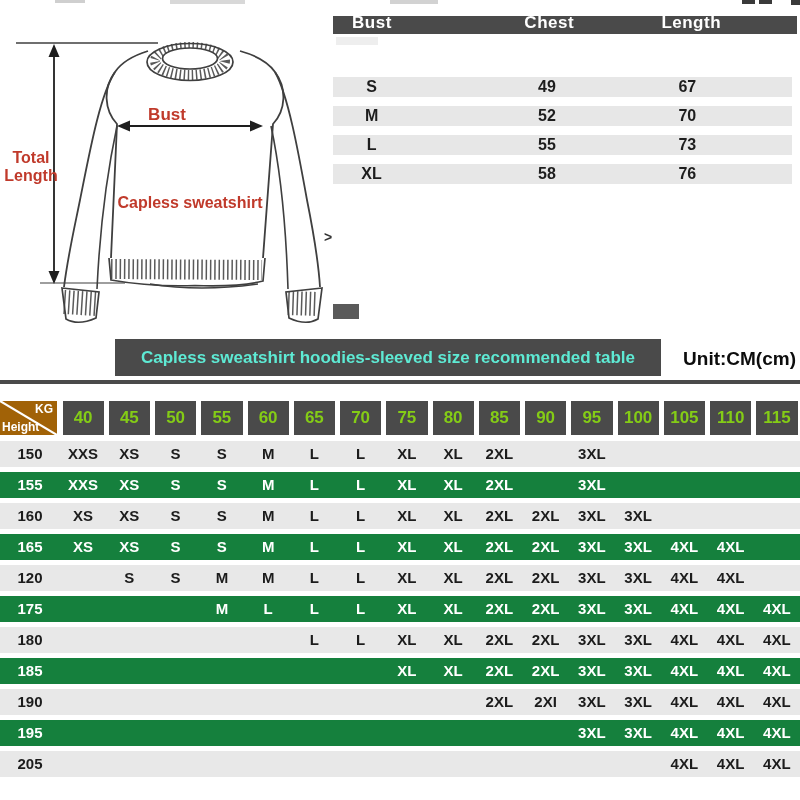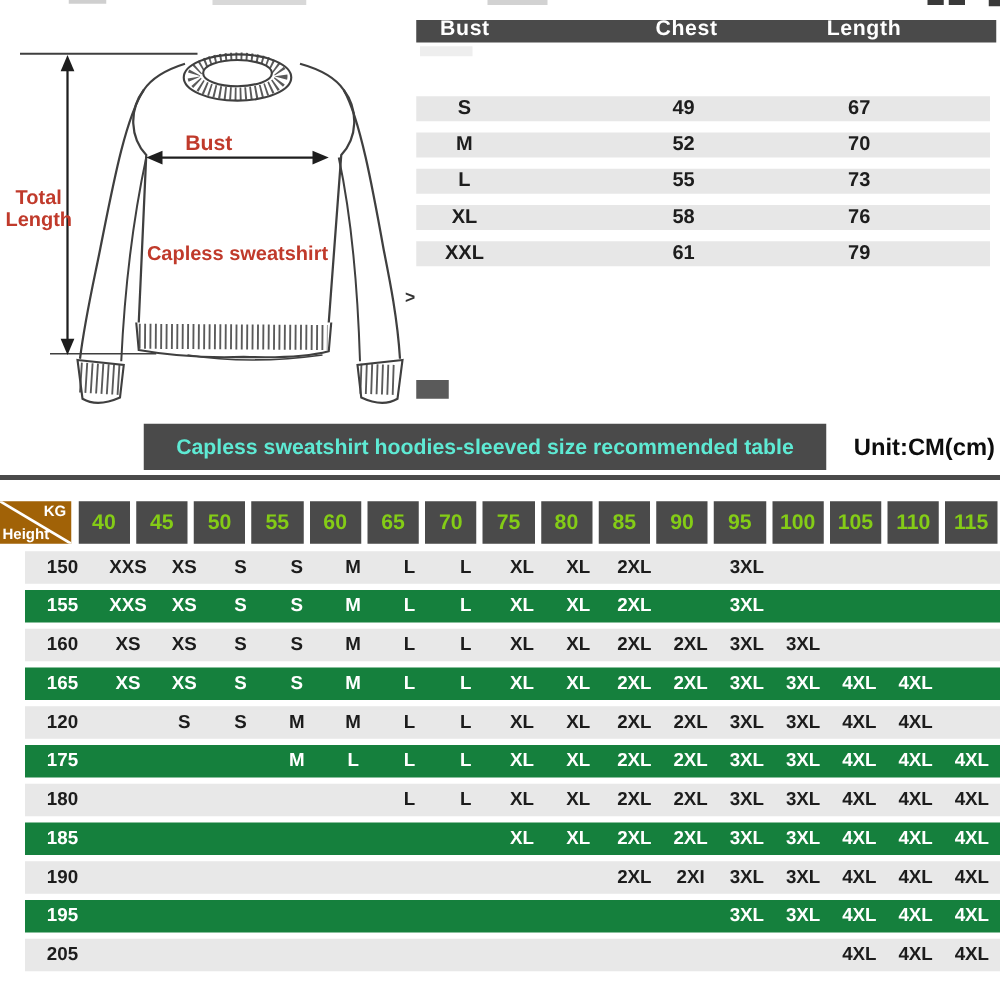--- a/index.html
+++ b/index.html
@@ -31,21 +31,21 @@
 
   
   .rt-header { position:absolute; left:0; top:401px; width:800px; height:34px;
                display:grid; grid-template-columns:60px repeat(16,1fr); }
   .corner { position:relative; background:#a16207; margin-right:3px; }
   .corner .kg { position:absolute; top:1px; right:4px; color:#fff; font-weight:bold; font-size:12px; }
   .corner .ht { position:absolute; bottom:1px; left:2px; color:#fff; font-weight:bold; font-size:12px; }
   .corner svg { position:absolute; left:0; top:0; width:100%; height:100%; }
   .wh-cell { background:#4a4a4a; margin:0 2.5px; color:#84cc16; font-weight:bold;
              font-size:17px; text-align:center; line-height:34px; }
-  .rt-body { position:absolute; left:0; top:441px; width:800px;padding-left:20px; }
+  .rt-body { position:absolute; left:0; top:441px; width:800px; }
   .rt-row { display:grid; grid-template-columns:60px repeat(16,1fr);
             height:26px; margin-bottom:5px; font-weight:bold; font-size:15px; }
   .rt-row.light { background:#e8e8e8; color:#1c1c1c; }
   .rt-row.dark  { background:#15803d; color:#ffffff; }
   .rt-height, .rt-cell { text-align:center; line-height:26px; white-space:nowrap; }
 
   
   .ghost { position:absolute; }
   .g1 { left:55px;  top:0; width:30px; height:3px; background:#cfcfcf; }
   .g2 { left:170px; top:0; width:75px; height:4px; background:#d8d8d8; }
@@ -142,25 +142,20 @@
       </div>
       <div class="st-row">
         <span class="stc0">L</span>
         <span class="stc1">55</span>
         <span class="stc2">73</span>
       </div>
       <div class="st-row">
         <span class="stc0">XL</span>
         <span class="stc1">58</span>
         <span class="stc2">76</span>
-      </div>
-      <div class="st-row">
-        <span class="stc0">XXL</span>
-        <span class="stc1">61</span>
-        <span class="stc2">79</span>
       </div>
     </div>
 
   <div class="banner">Capless sweatshirt hoodies-sleeved size recommended table</div>
   <div class="unit">Unit:CM(cm)</div>
   <div class="divider"></div>
 
   <div class="rt-header">
     <div class="corner">
       <svg viewBox="0 0 60 34" preserveAspectRatio="none">

